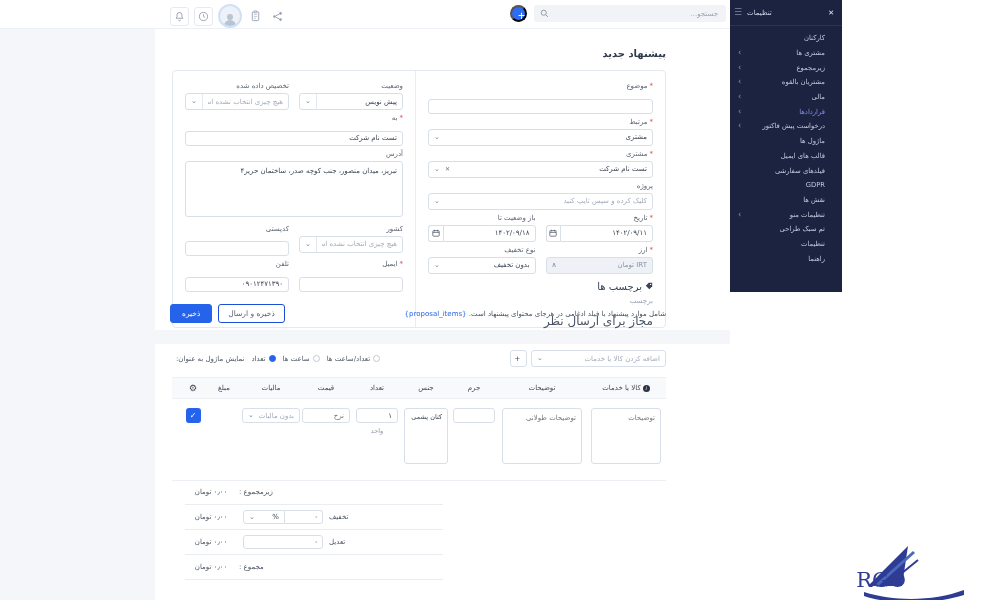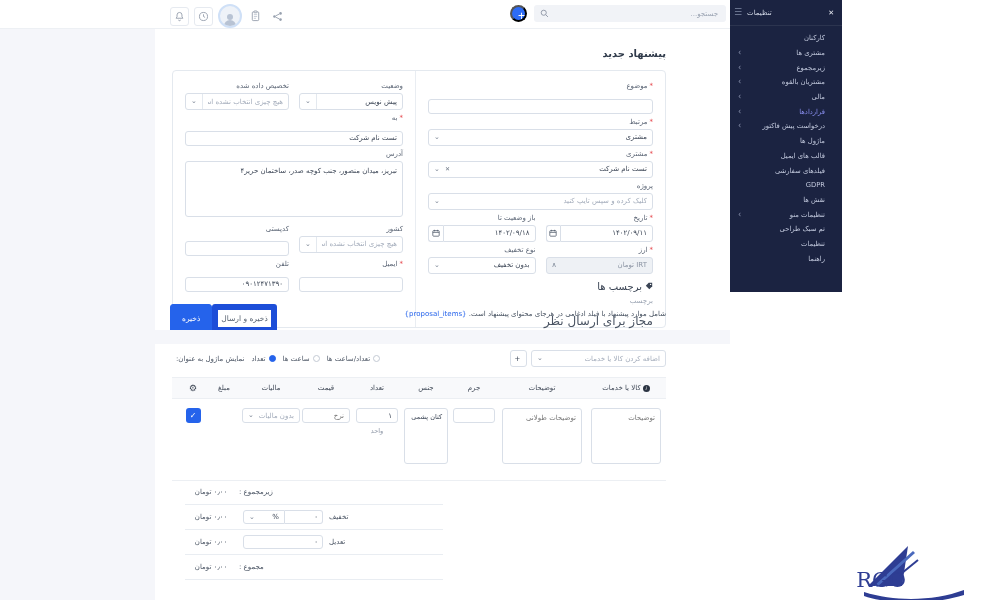--- a/index.html
+++ b/index.html
@@ -46,25 +46,25 @@
   .xclr{color:#6b7584;font-size:6px;line-height:1;margin-right:auto;padding:0 2px;}
   .frow{display:flex;gap:10px;}
   .fcol{flex:1;min-width:0;}
   .datewrap{display:flex;}
   .datewrap .inp{border-radius:0 3px 3px 0;height:17px;}
   .cal{width:17px;border:1px solid #d9dfe8;border-right:none;border-radius:3px 0 0 3px;
        display:flex;align-items:center;justify-content:center;box-sizing:border-box;background:#fff;}
   .tags-label{font-size:10px;color:#3a4454;display:flex;gap:3px;align-items:center;margin-top:7px;}
   .tags-ph{font-size:7px;color:#9aa3b2;margin-top:5px;}
   .allow-comments{font-size:12px;color:#4a5463;margin-top:9px;}
-  .actions{position:absolute;top:276px;left:15px;display:flex;direction:ltr;}
+  .actions{position:absolute;top:276px;left:15px;display:flex;direction:ltr;gap:6px;}
   .btn-save{background:#2563eb;color:#fff;border:1px solid #2563eb;border-radius:3px;
             font-size:7.5px;padding:4px 11px;font-family:inherit;}
-  .btn-outline{background:#fff;color:#55606e;border:6px solid #1d4ed8;border-radius:3px;
-               font-size:7.5px;padding:4px 3px;font-family:inherit;}
+  .btn-outline{background:#fff;color:#55606e;border:1px solid #1d4ed8;border-radius:3px;
+               font-size:7.5px;padding:4px 9px;font-family:inherit;}
   .merge-note{position:absolute;top:282px;right:64px;font-size:7px;color:#45505f;}
   .merge-note .mf{color:#2563eb;}
   .gray-band{position:absolute;top:302px;left:0;right:0;height:14px;background:#f5f6fa;}
   
   .items{position:absolute;top:322px;right:64px;left:17px;}
   .add-row{display:flex;align-items:center;}
   .add-select{width:135px;}
   .add-btn{width:17px;height:17px;border:1px solid #d9dfe8;border-radius:3px;background:#fff;
            color:#4a5463;font-size:9px;line-height:15px;text-align:center;margin-right:4px;}
   .radios{display:flex;align-items:center;gap:7px;font-size:7px;color:#4a5463;margin-right:auto;

